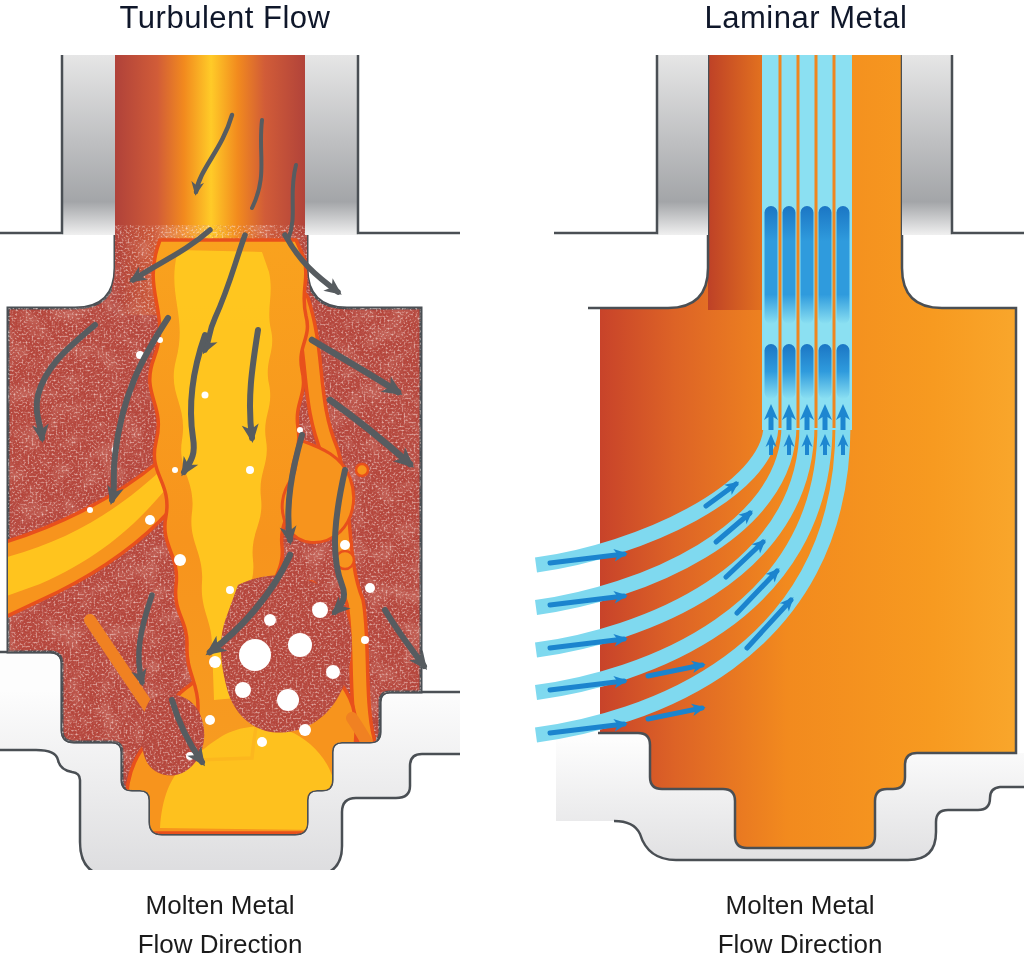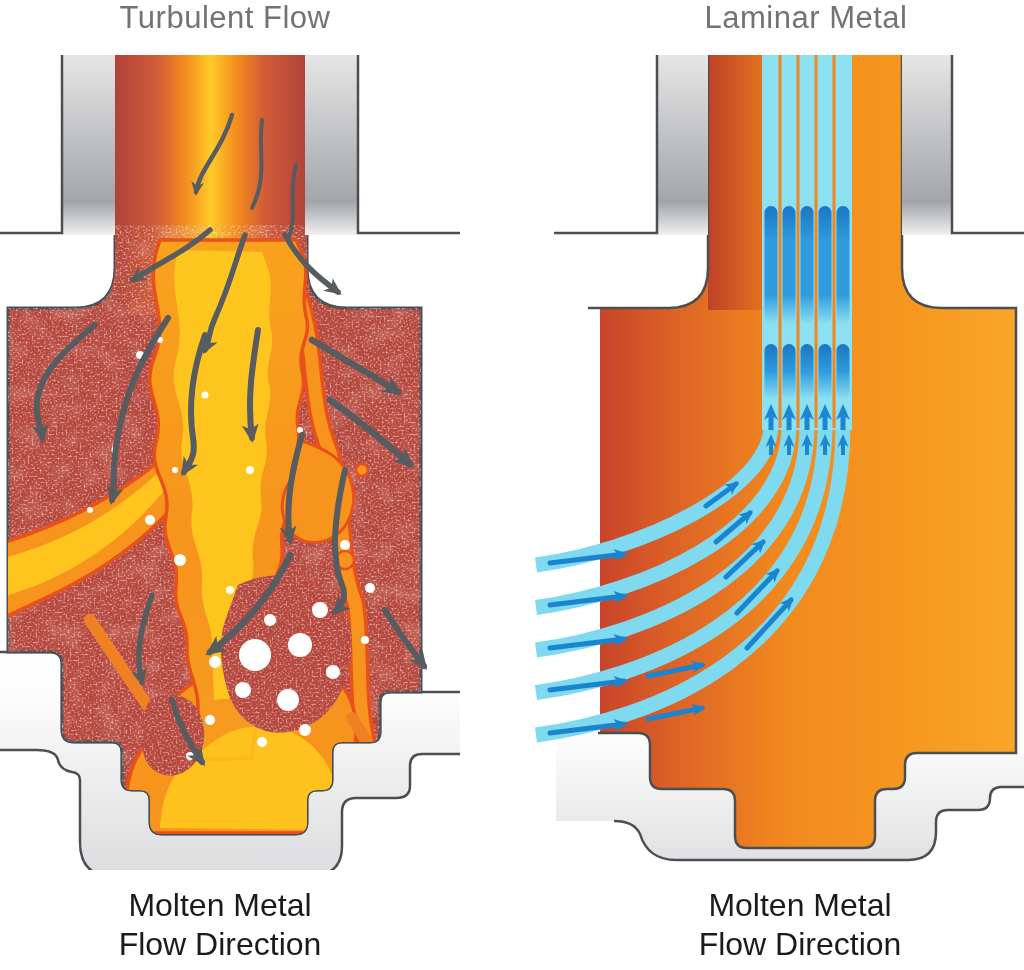--- a/index.html
+++ b/index.html
@@ -1,22 +1,22 @@
 <!DOCTYPE html>
 <html><head>
 <meta charset="utf-8">
 <style>
   html,body{margin:0;padding:0;background:#ffffff;}
   #stage{position:relative;width:1024px;height:970px;background:#ffffff;overflow:hidden;
          font-family:"Liberation Sans", sans-serif;}
-  .panel-title{position:absolute;top:0;font-size:31px;font-weight:500;color:#737373;
+  .panel-title{position:absolute;top:0;font-size:31px;font-weight:500;color:#0f172a;
                text-align:center;letter-spacing:0.5px;}
   #title-left{left:10px;width:430px;}
   #title-right{left:620px;width:372px;}
-  .caption{position:absolute;top:886px;font-size:32px;font-weight:500;color:#1b1b1b;
+  .caption{position:absolute;top:886px;font-size:26px;font-weight:500;color:#1b1b1b;
            text-align:center;line-height:39px;}
   #caption-left{left:0px;width:440px;}
   #caption-right{left:588px;width:424px;}
   svg{position:absolute;display:block;}
   #svg-left{left:0;top:55px;}
   #svg-right{left:530px;top:55px;}
 </style>
 </head>
 <body>
 

